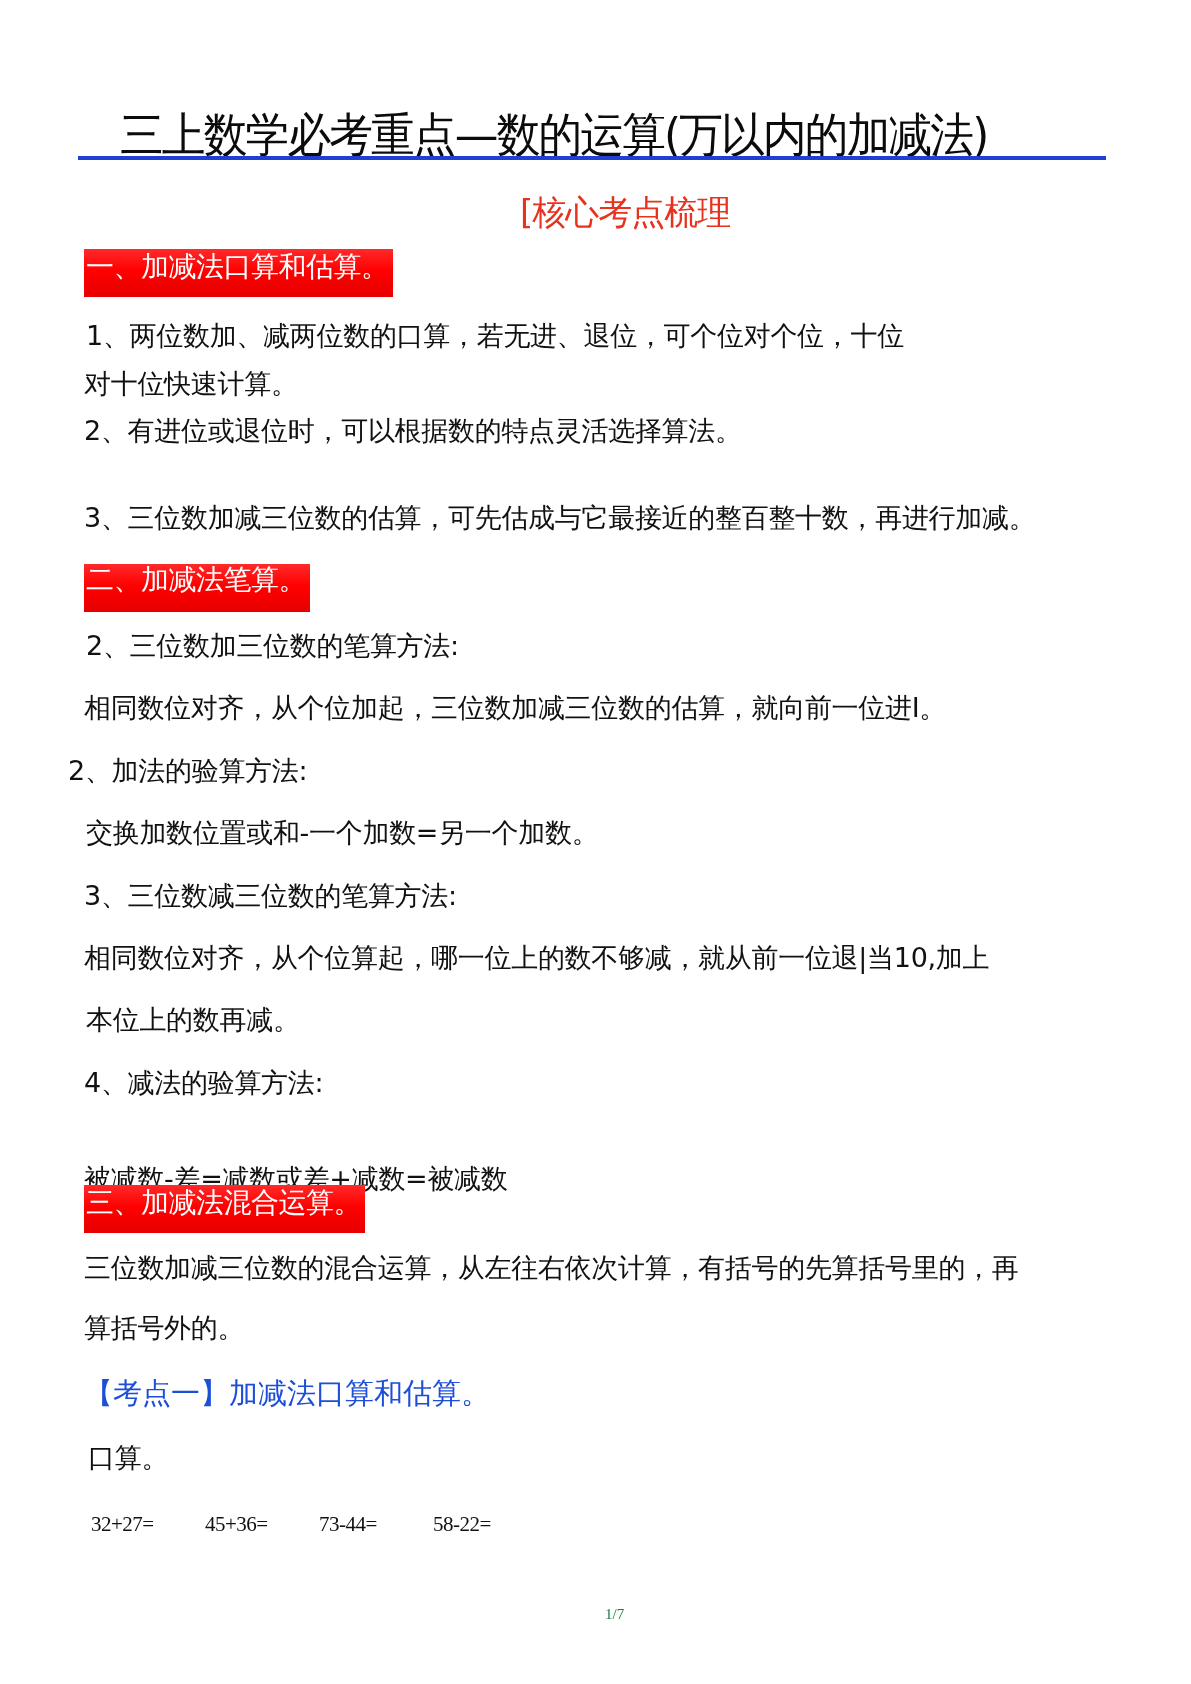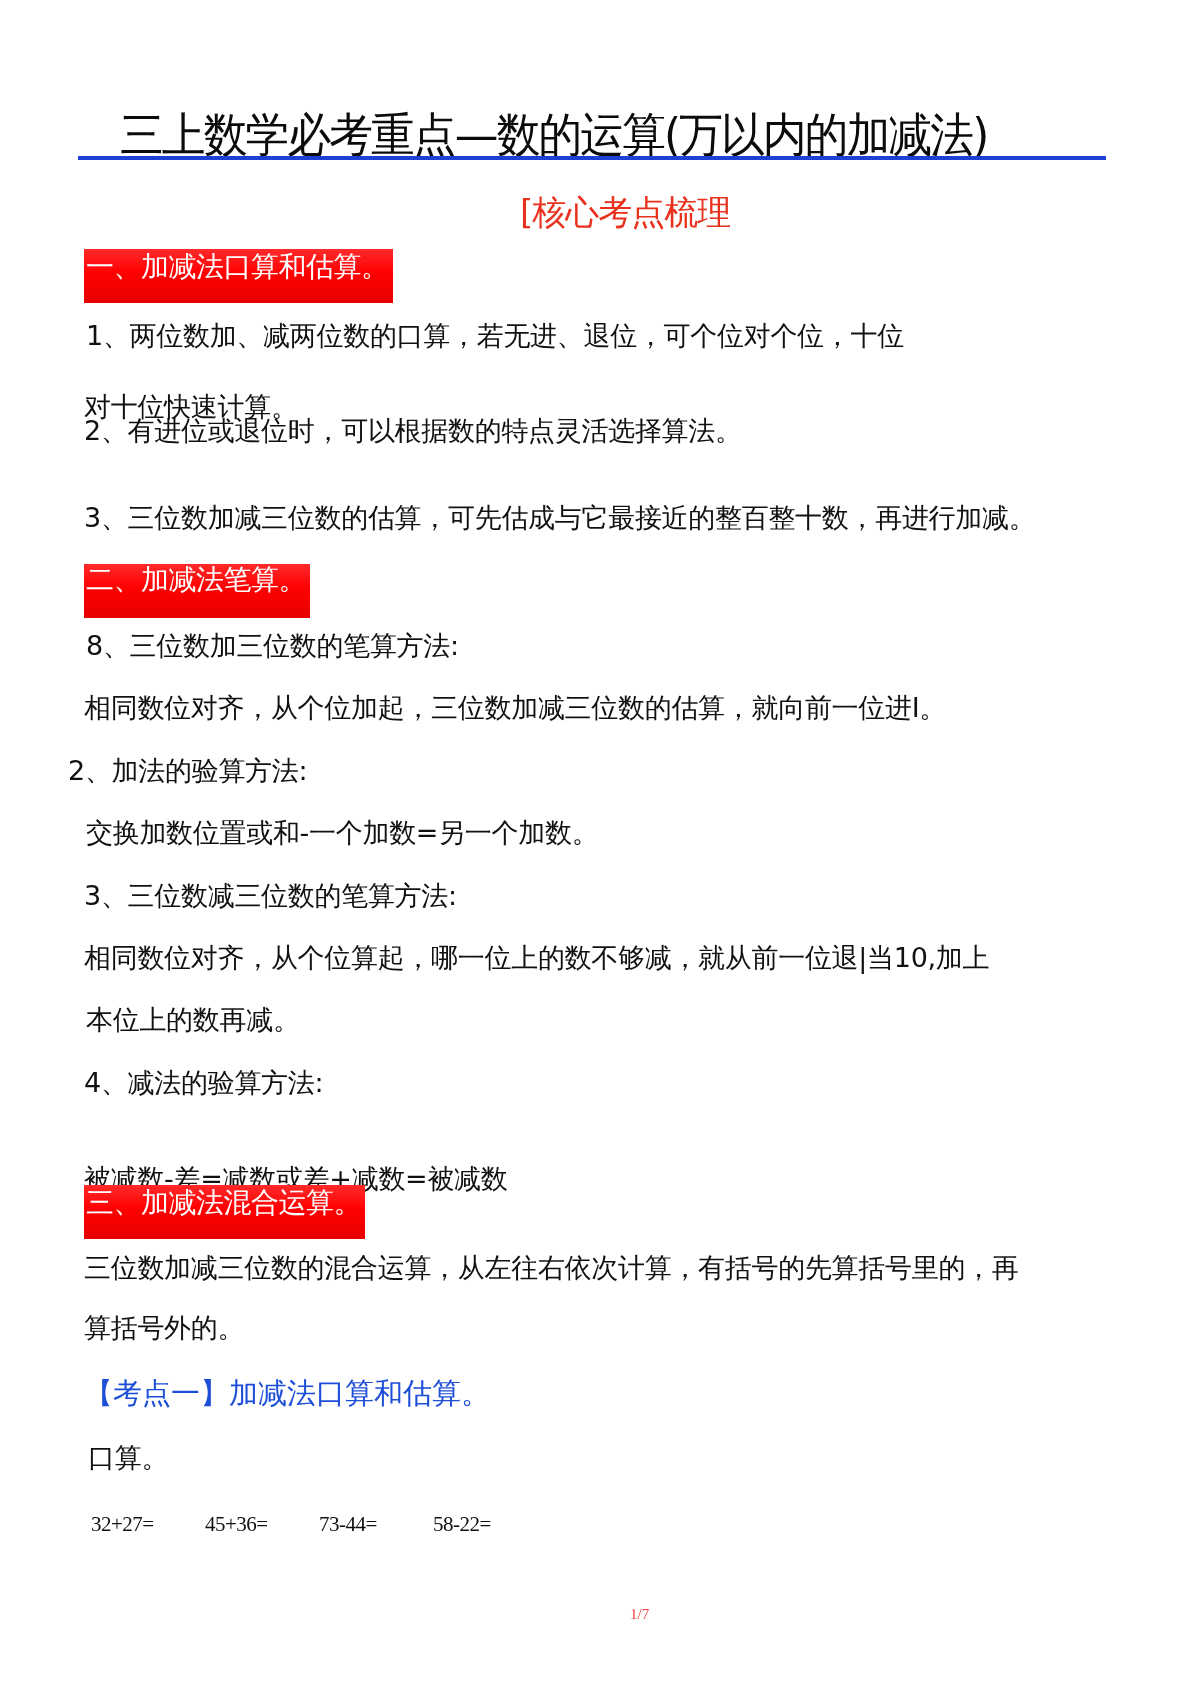--- a/index.html
+++ b/index.html
@@ -14,52 +14,52 @@
       color: #0b0b0b; transform: scaleX(0.93); transform-origin: left top;
     }
     .title-rule {
       left: 78px; top: 156px; width: 1028px; height: 4px; background: #1f3fd6;
     }
     .subtitle {
       left: 520px; top: 190px; font-size: 34px; color: #e8321e; letter-spacing: -1px;
     }
     .band {
       background: linear-gradient(to bottom, #ff2a2a 0%, #ff0000 45%, #e60000 100%);
-      color: #fff; font-size: 28px; line-height: 36px; padding: 0 4px 18px 2px;
+      color: #fff; font-size: 28px; line-height: 36px; padding: 0 4px 12px 2px;
       letter-spacing: -0.5px;
     }
     .body-text { font-size: 27px; letter-spacing: -0.3px; color: #111; }
     .red-head { font-size: 29px; color: #1d4ed8; }
     .serif-eq {
       font-family: "Liberation Serif", "DejaVu Serif", serif; font-size: 21px; color: #111;
       letter-spacing: -0.5px;
       margin-left: 9px;
     }
     .page-num {
-      font-family: "Liberation Serif", "DejaVu Serif", serif; font-size: 15px; color: #ef4444; margin-left: 25px;
+      font-family: "Liberation Serif", "DejaVu Serif", serif; font-size: 15px; color: #15803d;
     }
   </style>
 </head>
 <body>
 
 <div>
 
   <div class="abs title">三上数学必考重点—数的运算(万以内的加减法)</div>
   <div class="abs title-rule"></div>
 
   <div class="abs subtitle">[核心考点梳理</div>
 
   <div class="abs band" style="left:84px; top:249px;">一、加减法口算和估算。</div>
   <div class="abs body-text" style="left:86px; top:318px;">1、两位数加、减两位数的口算，若无进、退位，可个位对个位，十位</div>
-  <div class="abs body-text" style="left:84px; top:366px;margin-top:23px;">对十位快速计算。</div>
+  <div class="abs body-text" style="left:84px; top:366px;">对十位快速计算。</div>
   <div class="abs body-text" style="left:84px; top:413px;">2、有进位或退位时，可以根据数的特点灵活选择算法。</div>
   <div class="abs body-text" style="left:84px; top:500px;">3、三位数加减三位数的估算，可先估成与它最接近的整百整十数，再进行加减。</div>
 
   <div class="abs band" style="left:84px; top:564px;font-family:Liberation Mono, monospace;">二、加减法笔算。</div>
-  <div class="abs body-text" style="left:86px; top:628px;">8、三位数加三位数的笔算方法:</div>
+  <div class="abs body-text" style="left:86px; top:628px;">2、三位数加三位数的笔算方法:</div>
   <div class="abs body-text" style="left:84px; top:690px;">相同数位对齐，从个位加起，三位数加减三位数的估算，就向前一位进I。</div>
   <div class="abs body-text" style="left:68px; top:753px;text-align:right;">2、加法的验算方法:</div>
   <div class="abs body-text" style="left:86px; top:815px;">交换加数位置或和-一个加数=另一个加数。</div>
   <div class="abs body-text" style="left:84px; top:878px;">3、三位数减三位数的笔算方法:</div>
   <div class="abs body-text" style="left:84px; top:940px;">相同数位对齐，从个位算起，哪一位上的数不够减，就从前一位退|当10,加上</div>
   <div class="abs body-text" style="left:86px; top:1002px;">本位上的数再减。</div>
   <div class="abs body-text" style="left:84px; top:1065px;">4、减法的验算方法:</div>
   <div class="abs body-text" style="left:84px; top:1128px;margin-top:33px;">被减数-差=减数或差+减数=被减数</div>
 
   <div class="abs band" style="left:84px; top:1185px;">三、加减法混合运算。</div>

